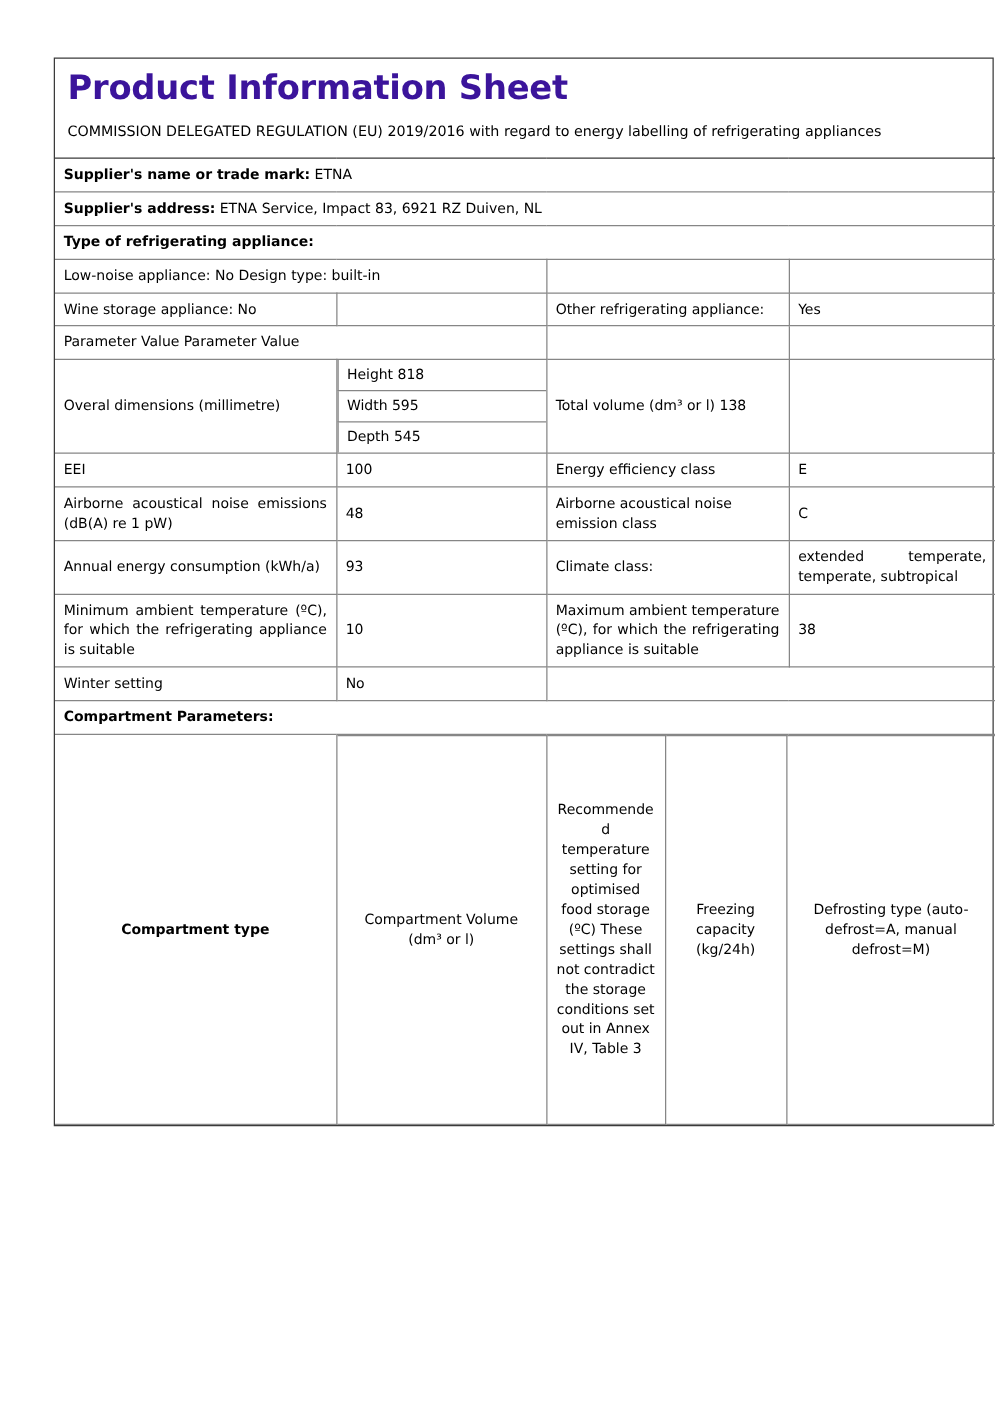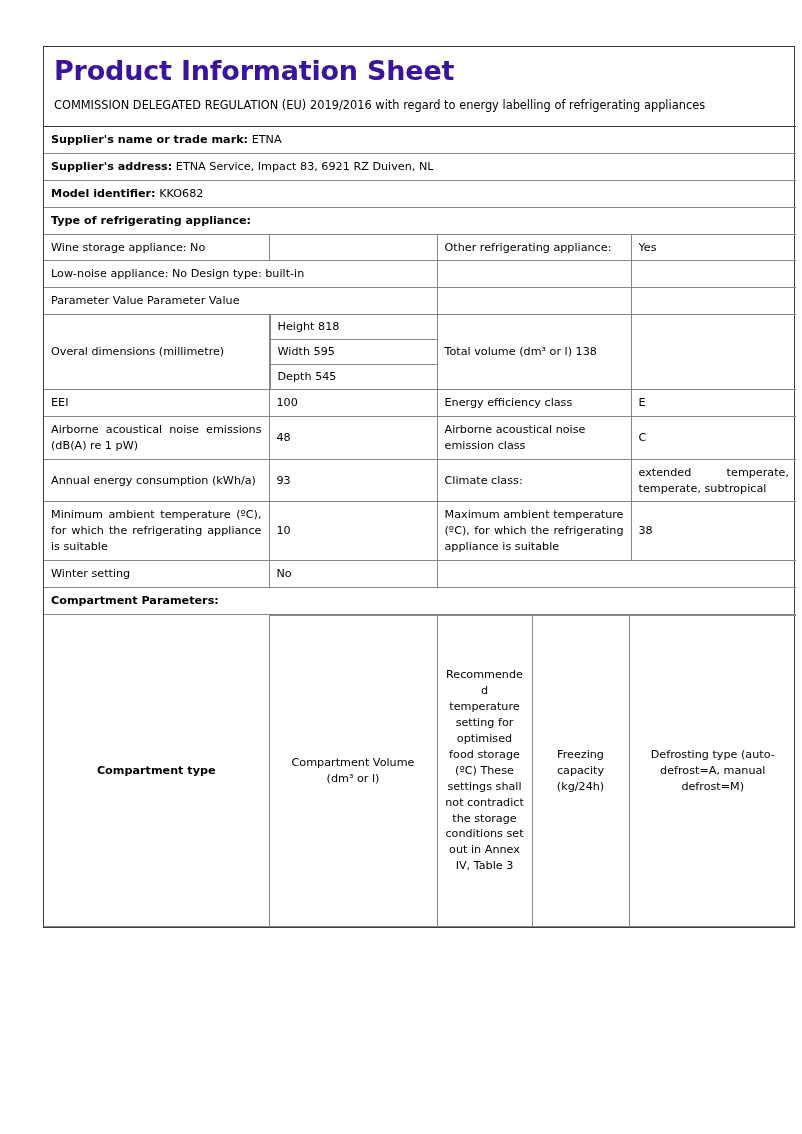--- a/index.html
+++ b/index.html
@@ -143,42 +143,36 @@
           </td>
         </tr>
 
         <tr class="label-row">
           <td colspan="4" style="border-left:0;border-right:0;">
             <span class="b">Supplier's address:</span>
             <span>ETNA Service, Impact 83, 6921 RZ Duiven, NL</span>
           </td>
         </tr>
 
-        <tr class="label-row">
-          <td colspan="4" style="border-left:0;border-right:0;">
-            <span class="b">Model identifier:</span>
-            <span>KKO682</span>
-          </td>
-        </tr>
 
         <tr class="label-row">
           <td colspan="4" class="b" style="border-left:0;border-right:0;">Type of refrigerating appliance:</td>
+        </tr>
+
+        <tr>
+          <td colspan="2" style="border-left:0;">Low-noise appliance: No Design type: built-in</td>
+          <td>&nbsp;</td>
+          <td style="border-right:0;">&nbsp;</td>
         </tr>
 
         <tr>
           <td style="border-left:0;">Wine storage appliance: No</td>
           <td>&nbsp;</td>
           <td class="just">Other refrigerating appliance:</td>
           <td style="border-right:0;">Yes</td>
-        </tr>
-
-        <tr>
-          <td colspan="2" style="border-left:0;">Low-noise appliance: No Design type: built-in</td>
-          <td>&nbsp;</td>
-          <td style="border-right:0;">&nbsp;</td>
         </tr>
 
 
         <tr>
           <td colspan="2" class="hv-top" style="border-left:0;">Parameter Value Parameter Value</td>
           <td class="hv-top">&nbsp;</td>
           <td class="hv-top" style="border-right:0;">&nbsp;</td>
         </tr>
 
         <tr>

